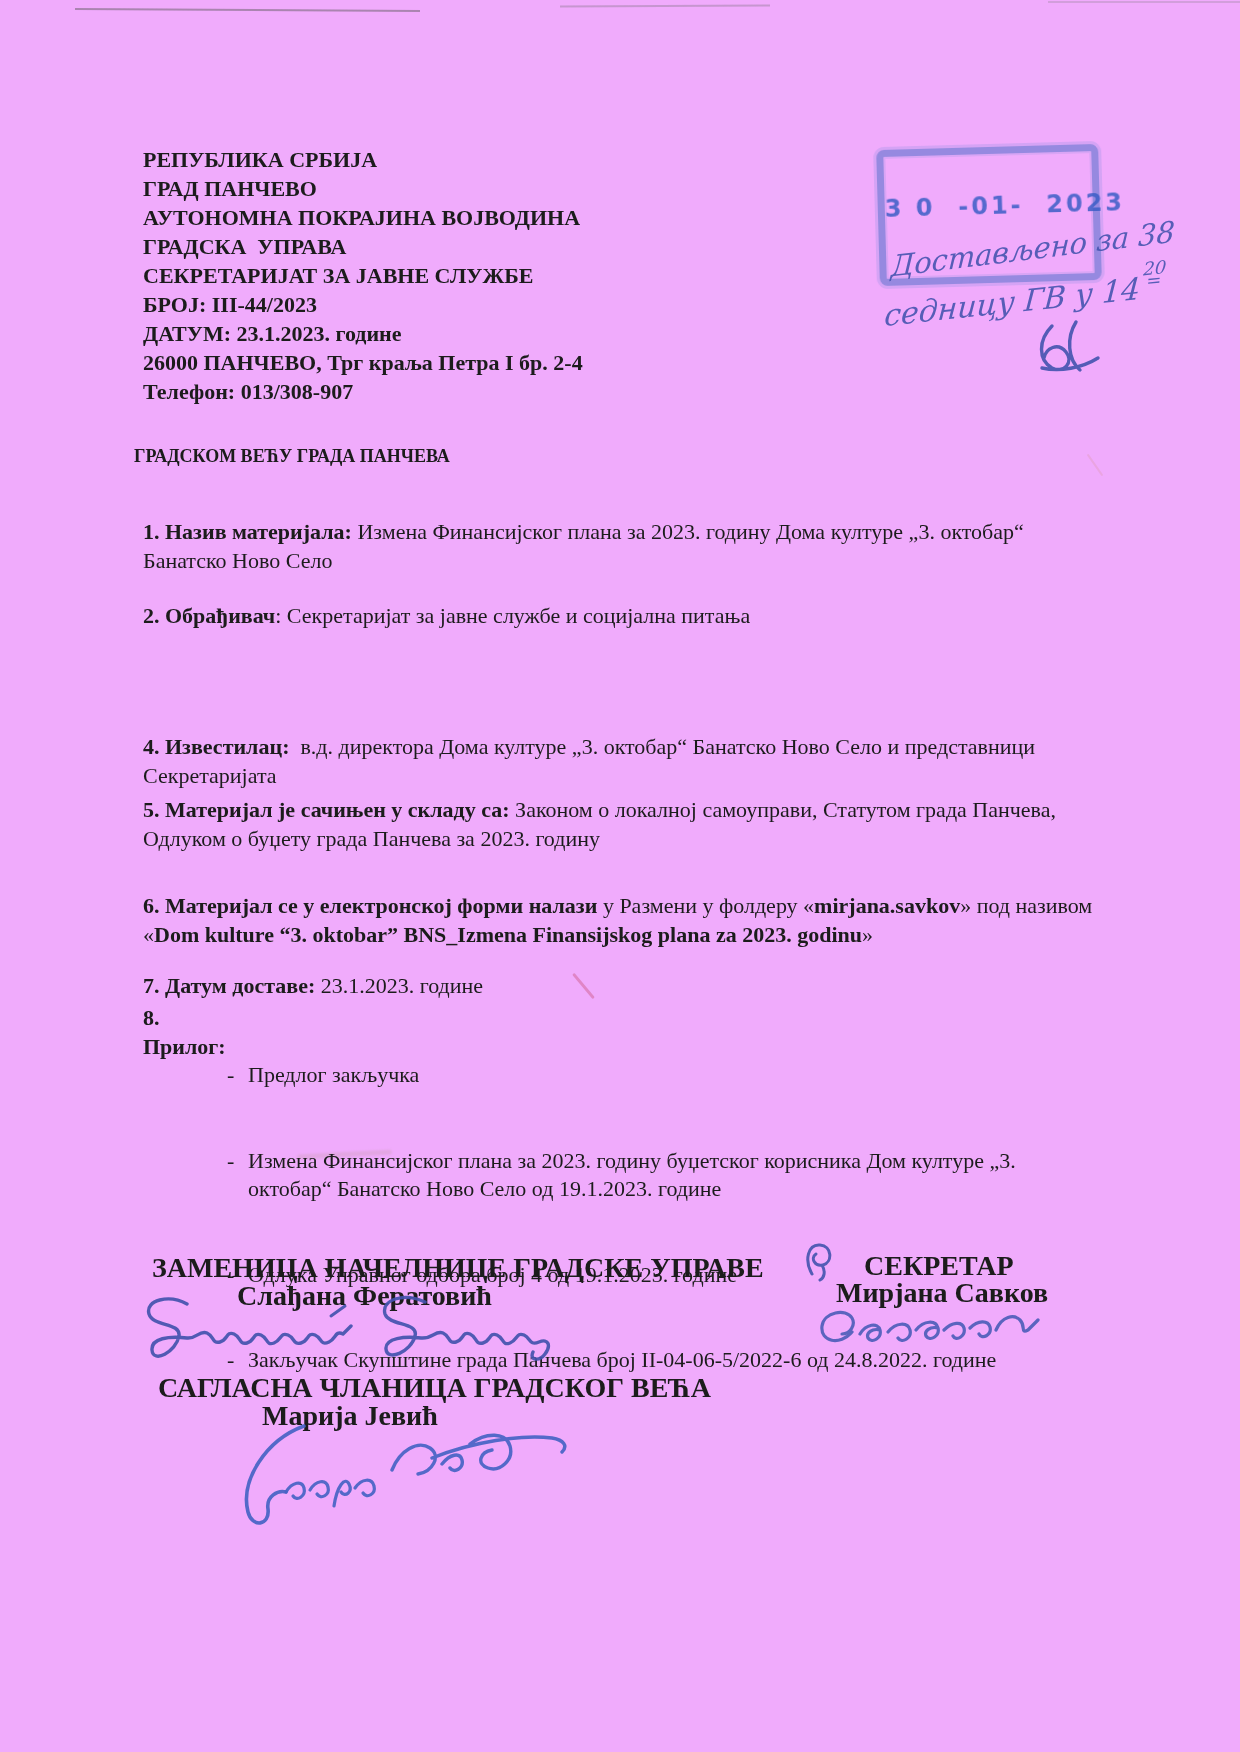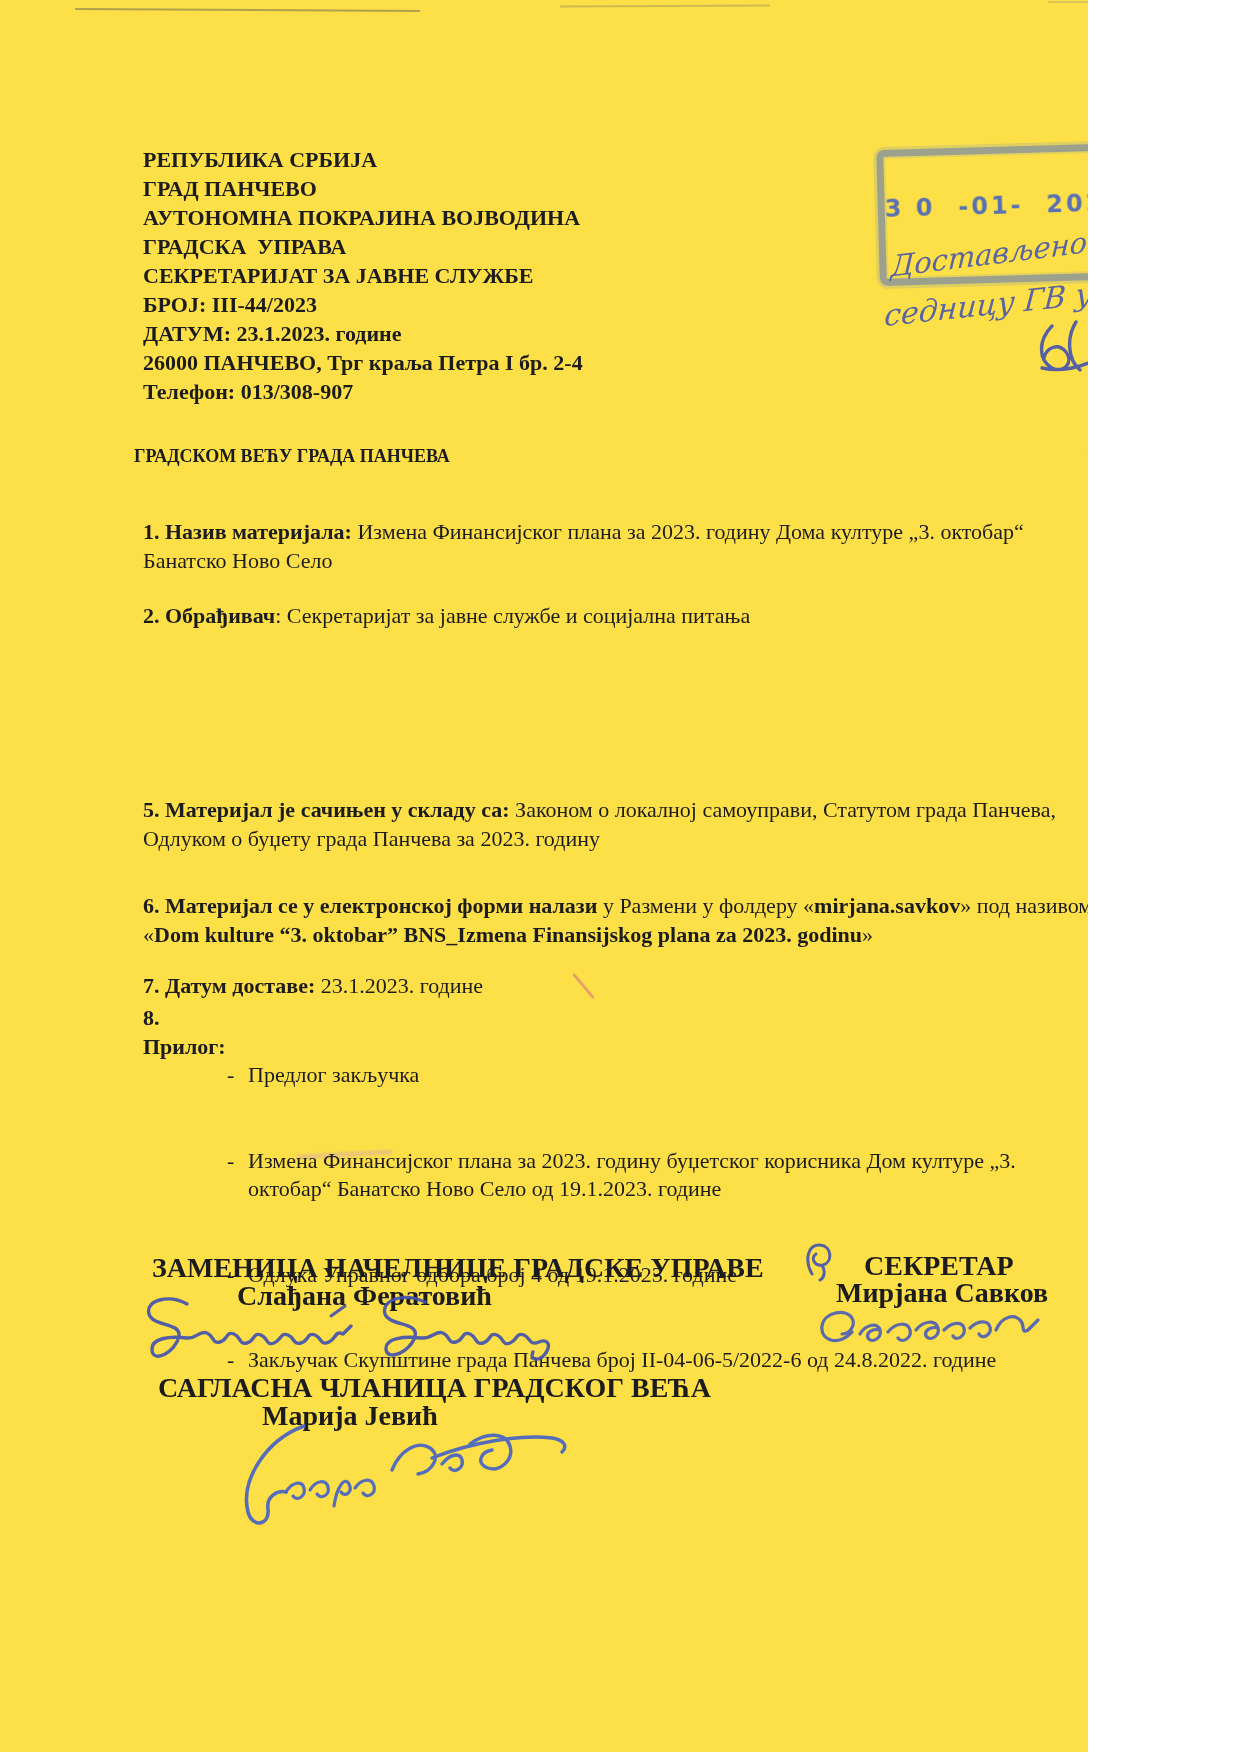--- a/index.html
+++ b/index.html
@@ -1,17 +1,17 @@
 <!DOCTYPE html>
 <html><head>
 <meta charset="utf-8">
 <style>
   html,body{margin:0;padding:0;background:#ffffff;}
   .page{
-    position:relative;width:1088px;height:1752px;background:#fde047;
+    position:relative;width:1240px;height:1752px;background:#f0abfc;
     font-family:"Liberation Serif", serif;color:#1c1c1c;overflow:hidden;
   }
   
   .header-block{position:absolute;left:143px;top:145px;}
   .header-line{display:block;font-weight:bold;font-size:22px;line-height:29px;white-space:pre-wrap;}
   .addressee{position:absolute;left:134px;top:446px;font-weight:bold;font-size:18px;}
   .item{position:absolute;left:143px;width:952px;font-size:22px;line-height:28.5px;white-space:pre-wrap;}
   .item .label{font-weight:bold;}
   .bold{font-weight:bold;}
   .item1{top:496px;} .item2{top:580px;} .item3{top:634px;} .item4{top:711px;}
@@ -96,20 +96,21 @@
     <path d="M40,10 C26,24 26,44 40,52 C52,58 62,46 54,36 C46,26 34,32 32,42 M64,6 C54,22 56,44 68,54 M30,52 C48,56 70,52 86,42" stroke="#4353ae" stroke-width="3.4" opacity="0.9"></path>
   </svg>
 
   <div class="addressee">ГРАДСКОМ ВЕЋУ ГРАДА ПАНЧЕВА</div>
 
   <p class="item item1"><span class="label">1. Назив материјала:</span><span> Измена Финансијског плана за 2023. годину Дома културе „3. октобар“ Банатско Ново Село</span></p>
 
   <p class="item item2"><span class="label">2. Обрађивач</span><span>: Секретаријат за јавне службе и социјална питања</span></p>
 
 
+  <p class="item item4"><span class="label">4. Известилац:</span><span>  в.д. директора Дома културе „3. октобар“ Банатско Ново Село и представници Секретаријата</span></p>
 
   <p class="item item5"><span class="label">5. Материјал је сачињен у складу са:</span><span> Законом о локалној самоуправи, Статутом града Панчева, Одлуком о буџету града Панчева за 2023. годину</span></p>
 
   <p class="item item6"><span class="label">6. Материјал се у електронској форми налази</span><span> у Размени у фолдеру «</span><span class="bold">mirjana.savkov</span><span>» под називом «</span><span class="bold">Dom kulture “3. oktobar” BNS_Izmena Finansijskog plana za 2023. godinu</span><span>»</span></p>
 
   <p class="item item7"><span class="label">7. Датум доставе:</span><span> 23.1.2023. године</span></p>
 
   <div class="item item8">
     <span class="label">8. Прилог:</span>
     <div class="attachments">

